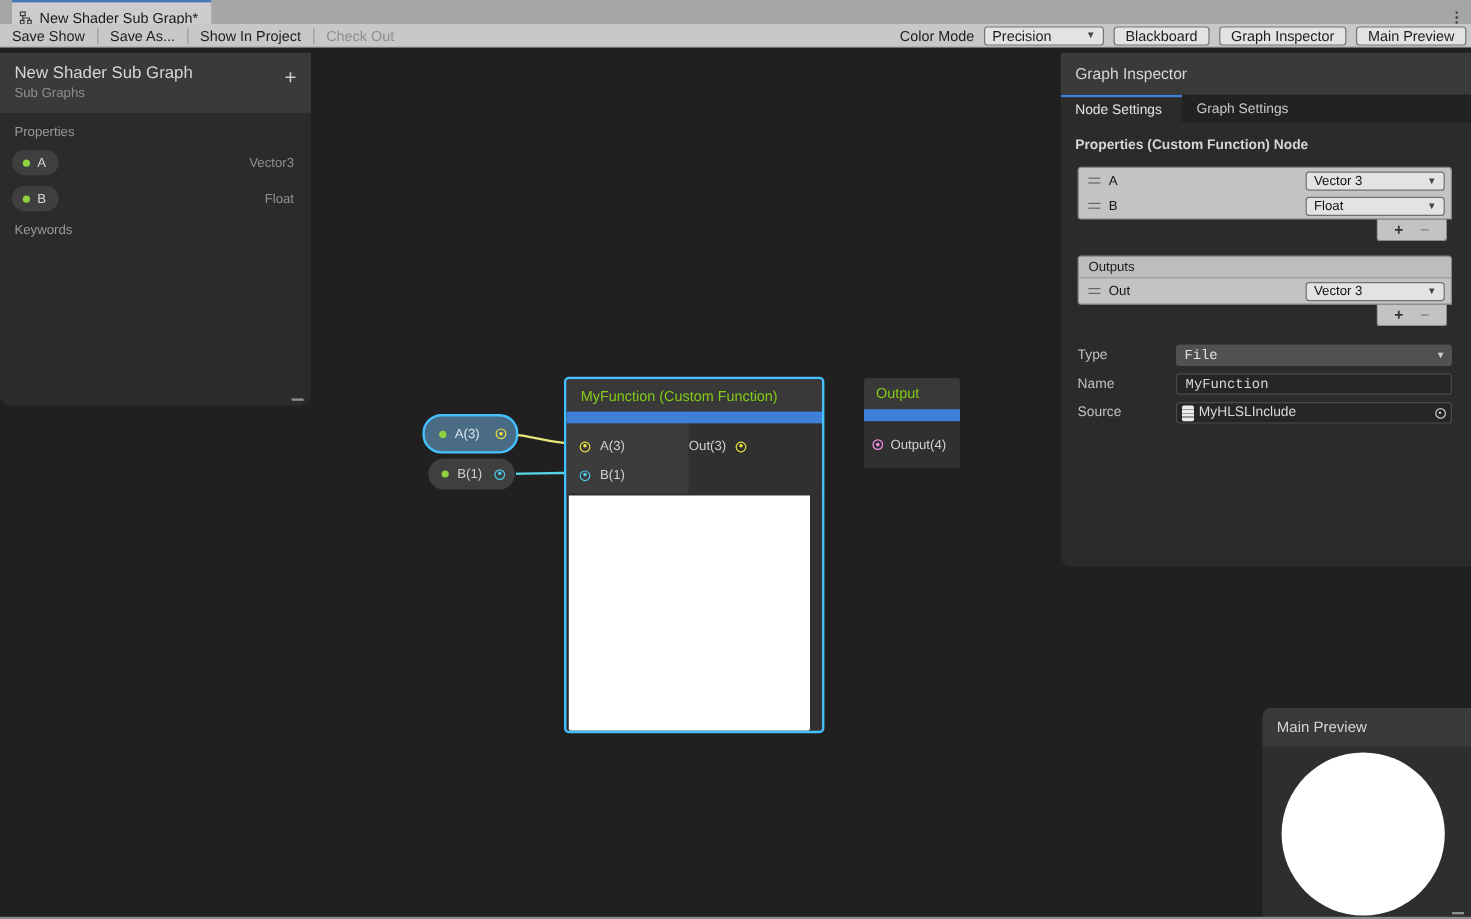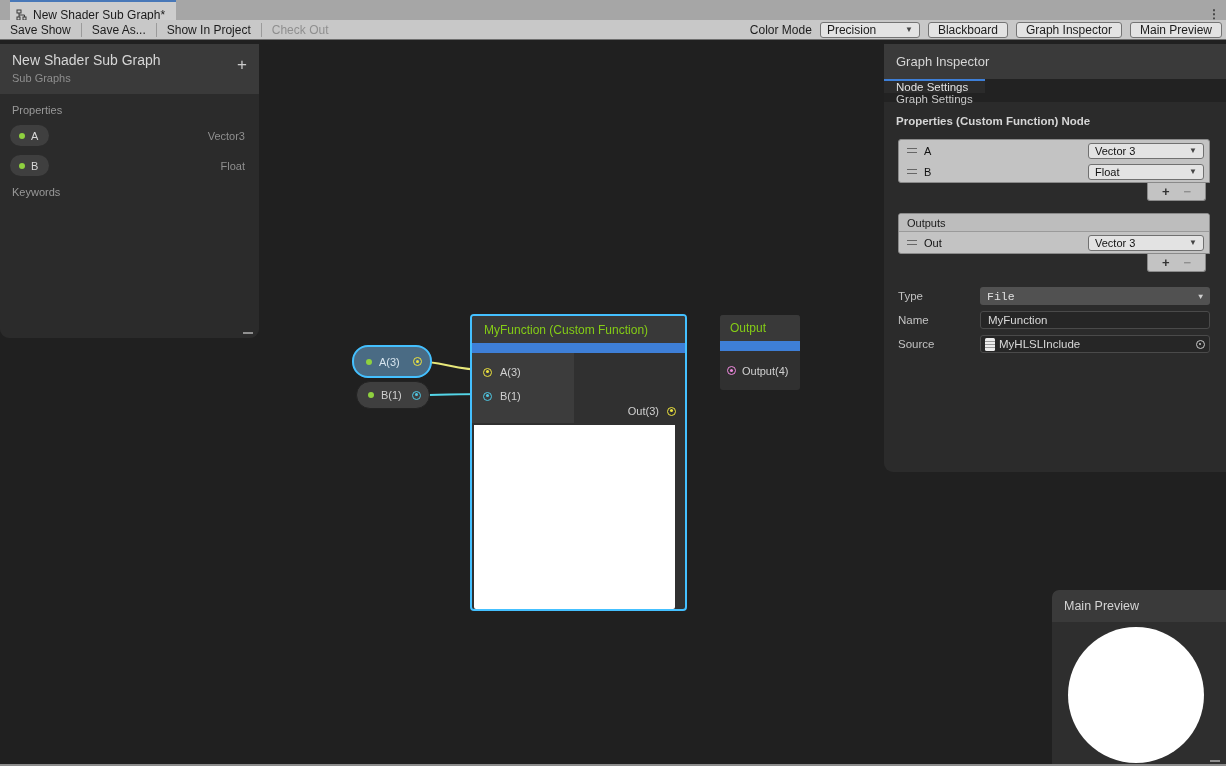--- a/index.html
+++ b/index.html
@@ -62,32 +62,32 @@
 
   
   .fnode{position:absolute;left:470px;top:274px;width:217px;height:297px;background:#303030;border:2px solid var(--accent-blue);border-radius:4px;overflow:hidden;z-index:10;display:flex;flex-direction:column;}
   .node-title{height:27px;background:#393939;display:flex;align-items:center;padding:0 12px;font-size:12px;color:#84cc16;flex:0 0 auto;}
   .node-strip{height:10px;background:var(--strip-blue);flex:0 0 auto;}
   .fnode-ports{display:flex;flex:0 0 58px;}
   .fnode-in{width:102px;background:#3c3c3c;padding-top:7px;}
   .fnode-out{flex:1;background:#303030;padding-top:7px;}
   .port-row{display:flex;align-items:center;gap:8px;height:24px;font-size:11px;color:#d0d0d0;}
   .fnode-in .port-row{padding-left:11px;}
-  .fnode-out .port-row{justify-content:flex-end;padding-right:9px;margin-top:39px;}
+  .fnode-out .port-row{justify-content:flex-start;padding-right:9px;}
   .fnode-preview{margin:2px 0 0 2px;width:201px;height:198px;background:#ffffff;border-radius:0 0 2px 2px;}
 
   
   .onode{position:absolute;left:720px;top:275px;width:80px;height:75px;background:#303030;border-radius:3px;overflow:hidden;z-index:10;display:flex;flex-direction:column;}
   .onode .node-title{height:26px;padding:0 10px;}
   .onode-body{flex:1;display:flex;align-items:center;gap:6px;padding-left:7px;font-size:11px;color:#d0d0d0;}
 
   
   .inspector{position:absolute;right:0;top:4px;width:342px;height:428px;background:var(--panel);border-radius:0 0 0 9px;z-index:20;font-size:11.5px;}
   .gi-header{height:35px;background:var(--panel-header);display:flex;align-items:center;padding:0 12px;font-size:13px;color:#d6d6d6;}
-  .gi-tabs{height:23px;background:#222222;display:flex;flex-direction:column;}
+  .gi-tabs{height:23px;background:#222222;display:flex;}
   .gi-tab{padding:0 12px;display:flex;align-items:center;font-size:11.5px;color:#c8c8c8;}
   .gi-tab.active{background:var(--panel);border-top:2px solid var(--strip-blue);color:#e2e2e2;width:101px;}
   .gi-heading{font-weight:bold;color:#d6d6d6;margin:13px 12px 0 12px;font-size:11.5px;}
 
   .ulist{margin:12px 16px 0 14px;}
   .ulist-box{background:var(--light-box);border:1px solid #8a8a8a;border-radius:3px 3px 0 3px;overflow:hidden;}
   .ulist-head{height:18px;background:#bdbdbd;border-bottom:1px solid #9a9a9a;display:flex;align-items:center;padding-left:8px;font-size:11px;color:#1a1a1a;}
   .ulist-row{height:21px;display:flex;align-items:center;padding:0 5px 0 8px;color:#111;}
   .drag-handle{width:10px;height:5px;border-top:1.5px solid #666;border-bottom:1.5px solid #666;margin-right:7px;flex:0 0 auto;}
   .ulist-row .rname{font-size:11px;}
@@ -95,21 +95,21 @@
   .row-dd .arrow{margin-left:auto;font-size:8px;color:#444;}
   .ulist-foot{margin-left:auto;margin-right:4px;width:59px;height:18px;background:var(--light-box);border:1px solid #8a8a8a;border-top:none;border-radius:0 0 3px 3px;display:flex;align-items:center;justify-content:space-evenly;}
   .ulist-foot .plus{color:#333;font-size:13px;font-weight:bold;line-height:1;}
   .ulist-foot .minus{color:#8f8f8f;font-size:13px;font-weight:bold;line-height:1;}
 
   .gi-fields{margin:12px 16px 0 14px;}
   .gi-frow{display:flex;align-items:center;height:24px;}
   .gi-flabel{width:82px;color:#c2c2c2;}
   .dark-dd{flex:1;height:18px;background:#515151;border-radius:3px;display:flex;align-items:center;padding:0 7px;color:#e0e0e0;font-family:Liberation Mono, monospace;}
   .dark-dd .arrow{margin-left:auto;font-size:8px;color:#cfcfcf;}
-  .dark-input{flex:1;height:18px;background:#262626;border:1px solid #4a4a4a;border-radius:3px;color:#d8d8d8;font-size:11.5px;font-family:Liberation Sans, sans-serif;padding:0 7px;}
+  .dark-input{flex:1;height:18px;background:#262626;border:1px solid #4a4a4a;border-radius:3px;color:#d8d8d8;font-size:11.5px;font-family:Liberation Mono, monospace;padding:0 7px;}
   .obj-field{flex:1;height:18px;background:#262626;border:1px solid #4a4a4a;border-radius:3px;display:flex;align-items:center;padding:0 0 0 4px;color:#d8d8d8;}
   .doc-icon{width:10px;height:13px;border-radius:1.5px;background:linear-gradient(#ededed 0 3px,#9a9a9a 3px 4px,#ededed 4px 6px,#9a9a9a 6px 7px,#ededed 7px 9px,#9a9a9a 9px 10px,#ededed 10px 100%);margin-right:4px;flex:0 0 auto;}
   .obj-picker{margin-left:auto;width:18px;height:100%;display:flex;align-items:center;justify-content:center;}
   .target-icon{width:9px;height:9px;border:1.2px solid #c8c8c8;border-radius:50%;position:relative;}
   .target-icon::after{content:"";position:absolute;left:2.4px;top:2.4px;width:2px;height:2px;border-radius:50%;background:#c8c8c8;}
 
   
   .mpreview{position:absolute;left:1052px;top:550px;width:174px;height:176px;background:#2e2e2e;border-radius:7px 0 0 0;z-index:20;overflow:hidden;}
   .mp-header{height:32px;background:var(--panel-header);display:flex;align-items:center;padding:0 12px;font-size:12.5px;color:#d4d4d4;border-radius:7px 0 0 0;}
   .mp-sphere{position:absolute;left:16px;top:37px;width:136px;height:136px;border-radius:50%;background:#ffffff;}

